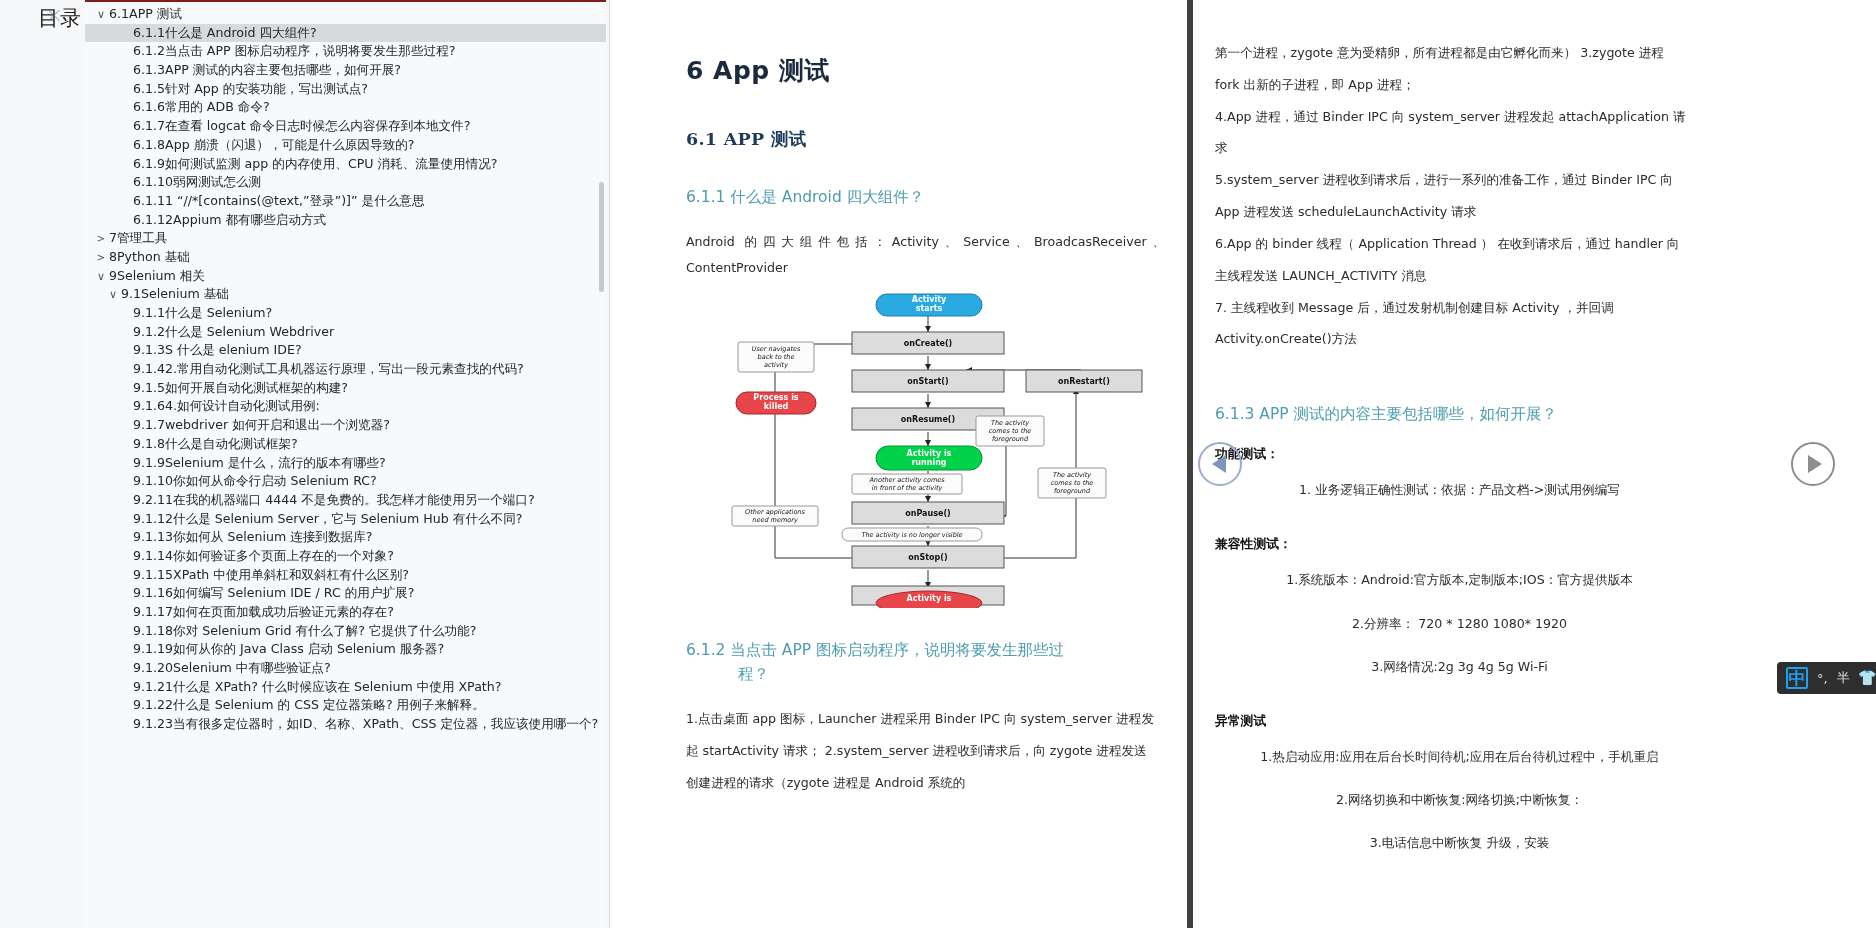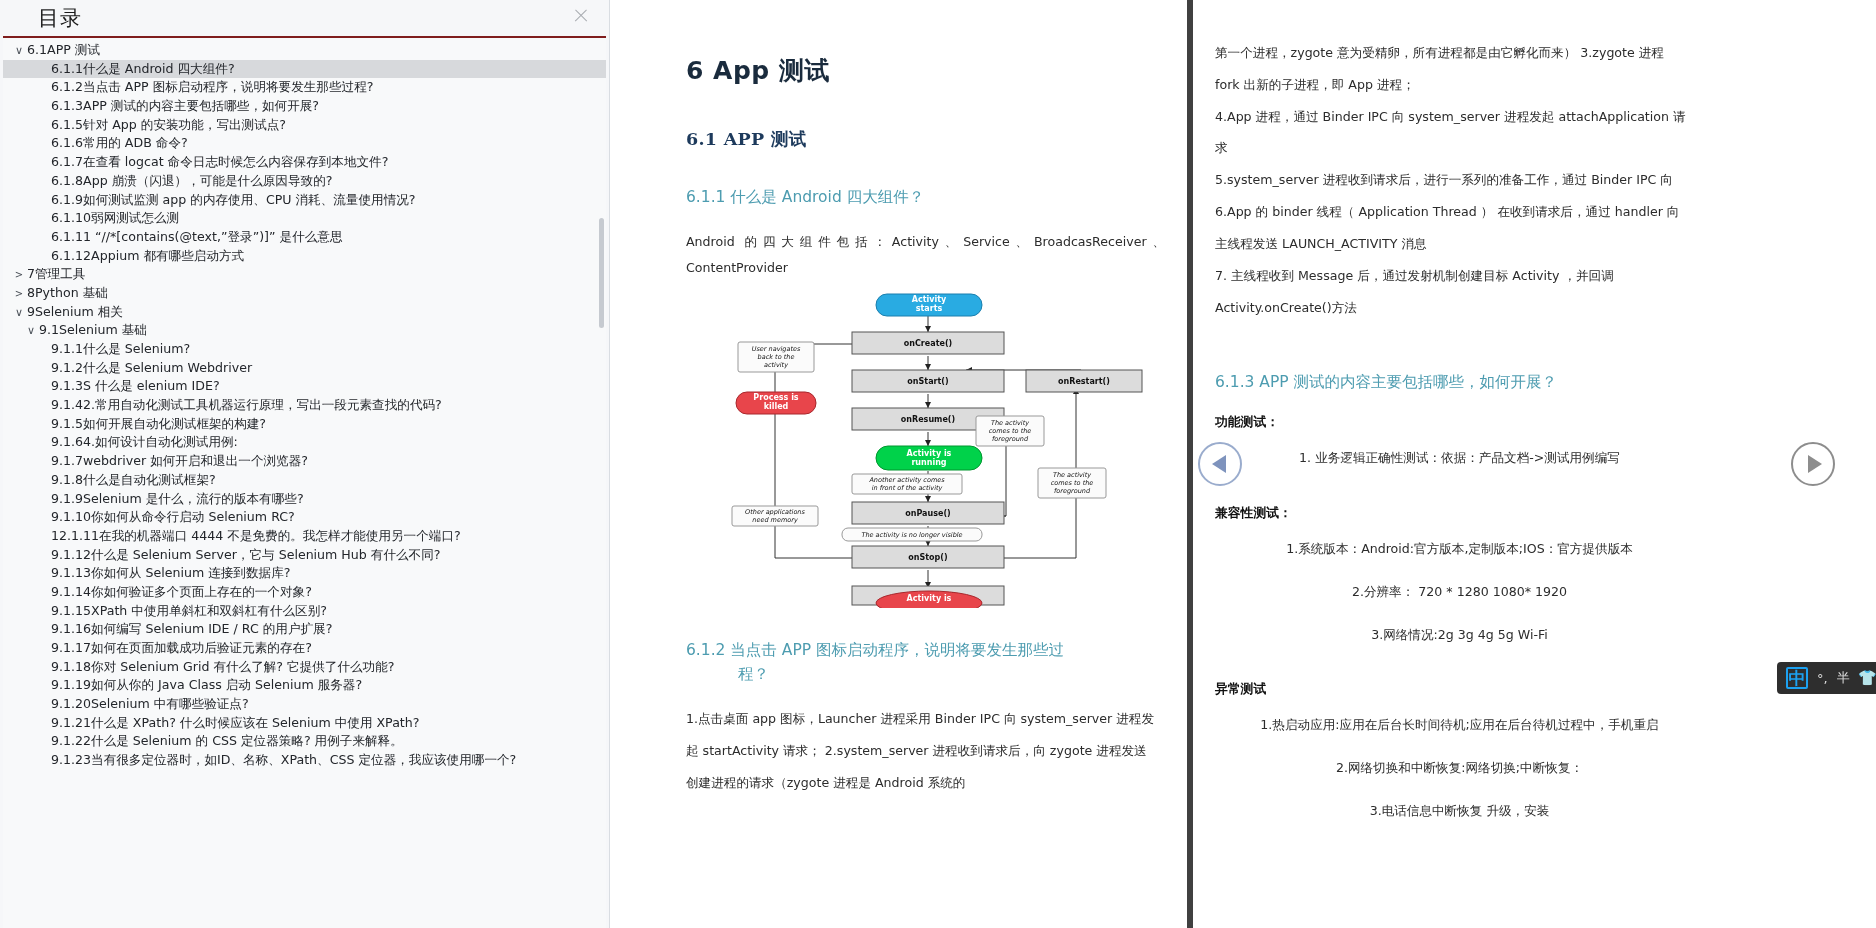--- a/index.html
+++ b/index.html
@@ -10,21 +10,21 @@
     font-family: "Liberation Sans", "DejaVu Sans", sans-serif;
   }
   #app { position: relative; width: 1876px; height: 928px; display: flex; }
 
   
   #sidebar {
     width: 610px; height: 928px;
     background: #f6f7f9;
     border-right: 1px solid #d9dde2;
     position: relative;
-    display: flex; flex-direction: column;
+    display: flex; flex-direction: row;
   }
   .side-head {
     height: 36px; position: relative;
     padding: 4px 0 0 38px;
     flex: none;
   }
   .side-title {
     font-size: 21px; color: #1b1b1b; letter-spacing: 1px;
     font-family: "DejaVu Sans", "Liberation Sans", sans-serif;
   }
@@ -240,21 +240,21 @@
           <div class="node lvl3"><span class="cap">9.1.1什么是 Selenium?</span></div>
           <div class="node lvl3"><span class="cap">9.1.2什么是 Selenium Webdriver</span></div>
           <div class="node lvl3"><span class="cap">9.1.3S 什么是 elenium IDE?</span></div>
           <div class="node lvl3"><span class="cap">9.1.42.常用自动化测试工具机器运行原理，写出一段元素查找的代码?</span></div>
           <div class="node lvl3"><span class="cap">9.1.5如何开展自动化测试框架的构建?</span></div>
           <div class="node lvl3"><span class="cap">9.1.64.如何设计自动化测试用例:</span></div>
           <div class="node lvl3"><span class="cap">9.1.7webdriver 如何开启和退出一个浏览器?</span></div>
           <div class="node lvl3"><span class="cap">9.1.8什么是自动化测试框架?</span></div>
           <div class="node lvl3"><span class="cap">9.1.9Selenium 是什么，流行的版本有哪些?</span></div>
           <div class="node lvl3"><span class="cap">9.1.10你如何从命令行启动 Selenium RC?</span></div>
-          <div class="node lvl3"><span class="cap">12.1.11在我的机器端口 4444 不是免费的。我怎样才能使用另一个端口?</span></div>
+          <div class="node lvl3"><span class="cap">9.2.11在我的机器端口 4444 不是免费的。我怎样才能使用另一个端口?</span></div>
           <div class="node lvl3"><span class="cap">9.1.12什么是 Selenium Server，它与 Selenium Hub 有什么不同?</span></div>
           <div class="node lvl3"><span class="cap">9.1.13你如何从 Selenium 连接到数据库?</span></div>
           <div class="node lvl3"><span class="cap">9.1.14你如何验证多个页面上存在的一个对象?</span></div>
           <div class="node lvl3"><span class="cap">9.1.15XPath 中使用单斜杠和双斜杠有什么区别?</span></div>
           <div class="node lvl3"><span class="cap">9.1.16如何编写 Selenium IDE / RC 的用户扩展?</span></div>
           <div class="node lvl3"><span class="cap">9.1.17如何在页面加载成功后验证元素的存在?</span></div>
           <div class="node lvl3"><span class="cap">9.1.18你对 Selenium Grid 有什么了解? 它提供了什么功能?</span></div>
           <div class="node lvl3"><span class="cap">9.1.19如何从你的 Java Class 启动 Selenium 服务器?</span></div>
           <div class="node lvl3"><span class="cap">9.1.20Selenium 中有哪些验证点?</span></div>
           <div class="node lvl3"><span class="cap">9.1.21什么是 XPath? 什么时候应该在 Selenium 中使用 XPath?</span></div>
@@ -380,20 +380,21 @@
         <p class="body tight">起 startActivity 请求； 2.system_server 进程收到请求后，向 zygote 进程发送</p>
         <p class="body tight">创建进程的请求（zygote 进程是 Android 系统的</p>
       </div>
 
       <div class="col right">
         <p class="body tight">第一个进程，zygote 意为受精卵，所有进程都是由它孵化而来） 3.zygote 进程</p>
         <p class="body tight">fork 出新的子进程，即 App 进程；</p>
         <p class="body tight">4.App 进程，通过 Binder IPC 向 system_server 进程发起 attachApplication 请</p>
         <p class="body tight">求</p>
         <p class="body tight">5.system_server 进程收到请求后，进行一系列的准备工作，通过 Binder IPC 向</p>
+        <p class="body tight">App 进程发送 scheduleLaunchActivity 请求</p>
         <p class="body tight">6.App 的 binder 线程（ Application Thread ） 在收到请求后，通过 handler 向</p>
         <p class="body tight">主线程发送 LAUNCH_ACTIVITY 消息</p>
         <p class="body tight">7. 主线程收到 Message 后，通过发射机制创建目标 Activity ，并回调</p>
         <p class="body tight">Activity.onCreate()方法</p>
 
         <div class="gap-l"></div>
 
         <h3 class="doc-h3">6.1.3  APP 测试的内容主要包括哪些，如何开展？</h3>
 
         <p class="sub-bold">功能测试：</p>

